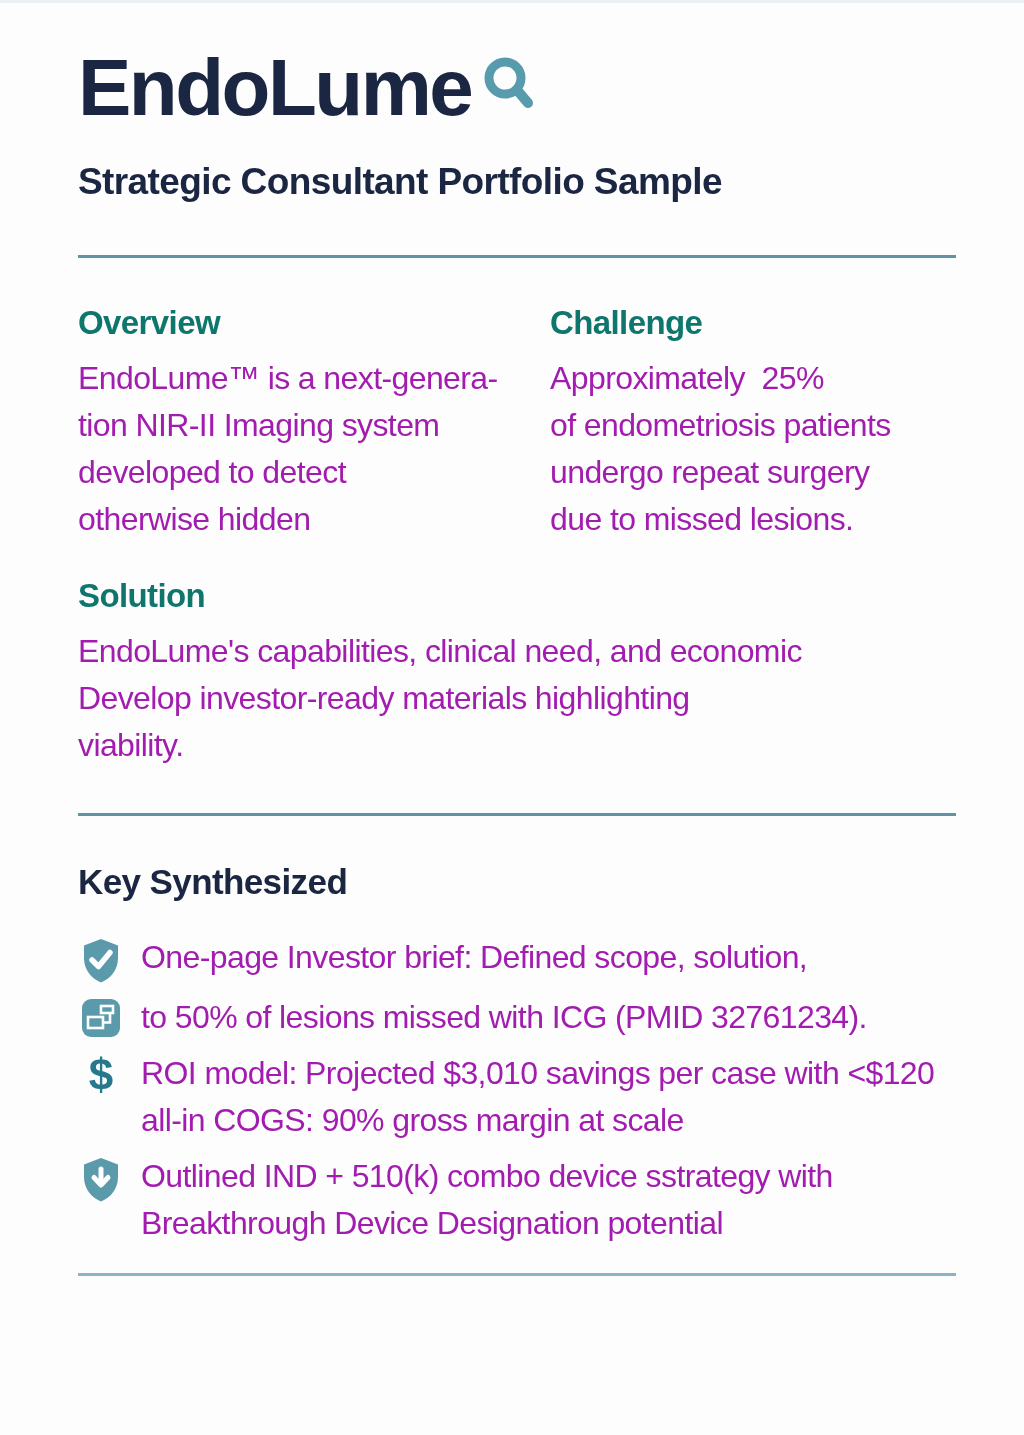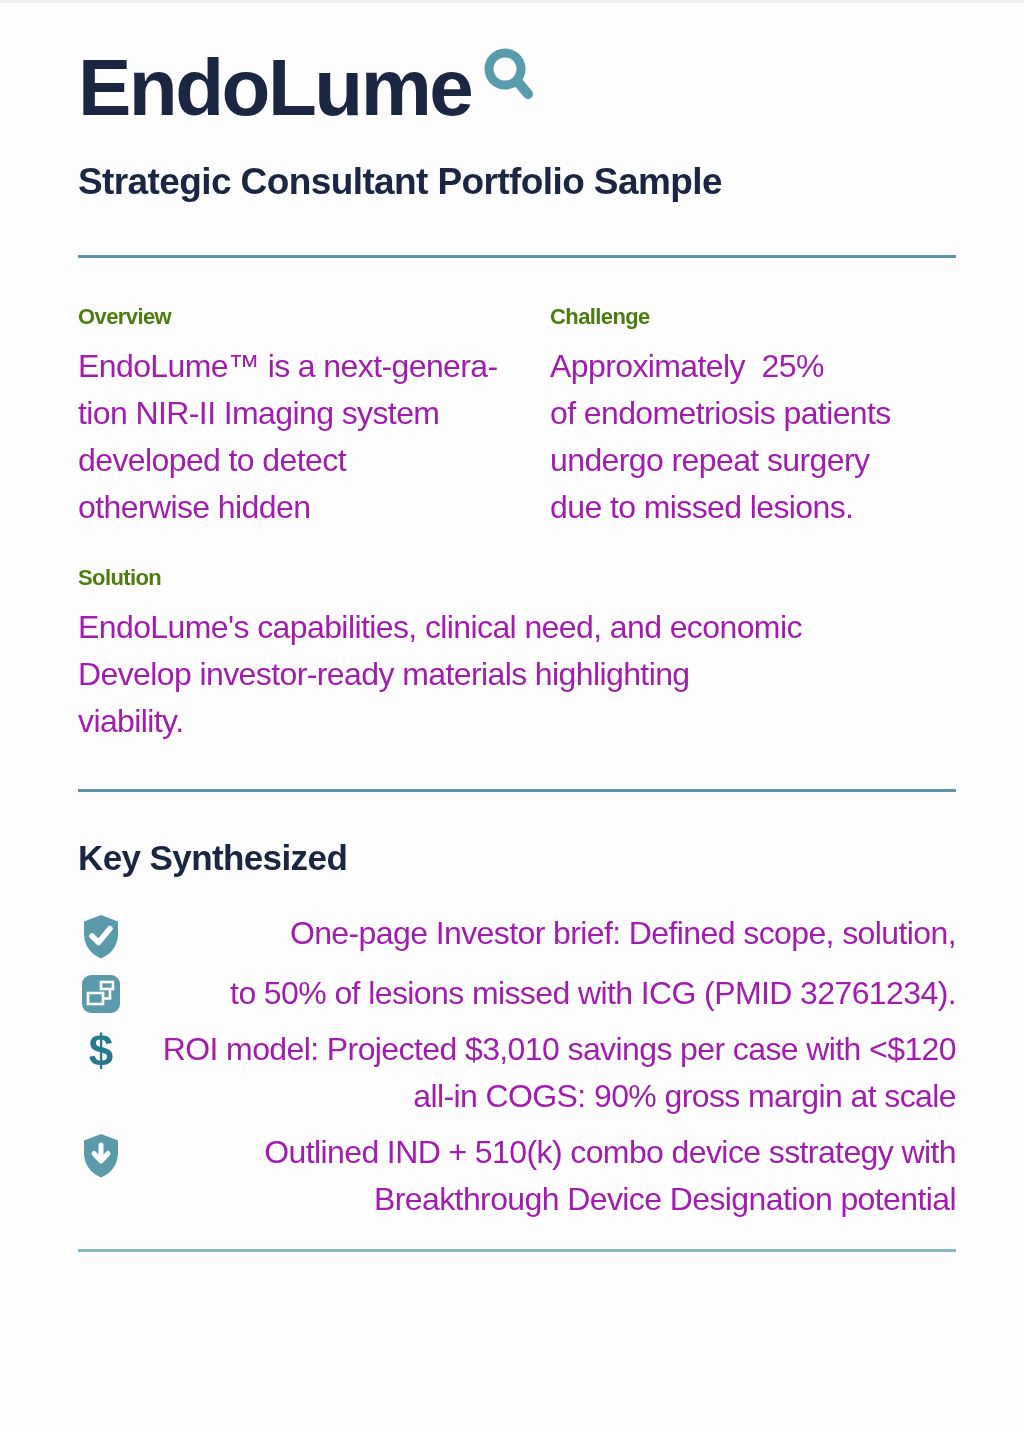--- a/index.html
+++ b/index.html
@@ -9,57 +9,57 @@
     width:1024px; height:1435px;
     margin:0 auto;
     background:#fdfdfd;
     border-top:3px solid #edf0f2;
     padding:0 68px 0 78px;
     overflow:hidden;
     font-family:"Liberation Sans", sans-serif;
     color:#333a45;
   }
   
-  .title-row { display:flex; align-items:flex-start; margin-top:42px; }
+  .title-row { display:flex; align-items:center; margin-top:42px; }
   .app-title {
     font-size:80px; font-weight:700; line-height:1.08;
     letter-spacing:-2.5px; color:#1b2642;
   }
   .magnifier { margin-left:10px; margin-bottom:4px; }
   .subtitle {
     margin-top:30px;
     font-size:37px; font-weight:700; letter-spacing:-0.6px;
     color:#1b2642;
   }
   
   .divider { border:none; border-top:3px solid #5e95a6; margin-top:52px; }
   .divider.second { margin-top:44px; }
   .divider.bottom { border-top-color:#8ab6c3; margin-top:26px; }
   
   .two-col { display:grid; grid-template-columns:472px 1fr; margin-top:46px; }
   .sec-heading {
-    font-size:22px; font-weight:700; letter-spacing:-0.6px;
-    color:#4d7c0f;
+    font-size:33px; font-weight:700; letter-spacing:-0.6px;
+    color:#0f766e;
   }
   .para { margin-top:13px; }
   .line {
     display:block; white-space:pre-wrap;
     font-size:32px; line-height:47px; letter-spacing:-0.6px;
     color:#a21caf;
   }
   
   .solution { margin-top:34px; }
   
   .kd-heading {
     margin-top:46px;
     font-size:35px; font-weight:700; letter-spacing:-0.6px;
     color:#1b2642;
   }
   .kd-list { margin-top:32px; display:flex; flex-direction:column; gap:9px; }
-  .kd-item { display:flex; align-items:flex-start; gap:17px;text-align:right; }
+  .kd-item { display:flex; align-items:flex-start; gap:17px; }
   .icon-slot {
     width:46px; flex-shrink:0;
     display:flex; justify-content:center;
     margin-top:3px;
   }
   .dollar-glyph {
     font-size:44px; font-weight:700; color:#26798d; line-height:44px;
   }
   .kd-text { flex:1; }
 </style>

